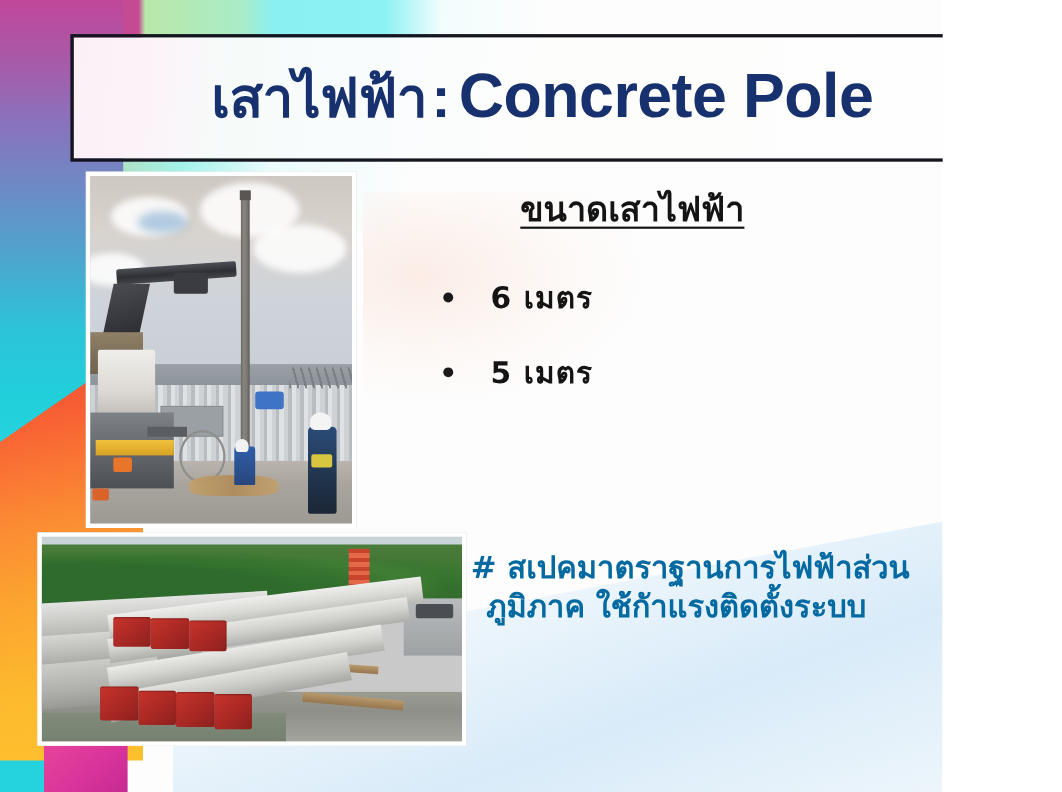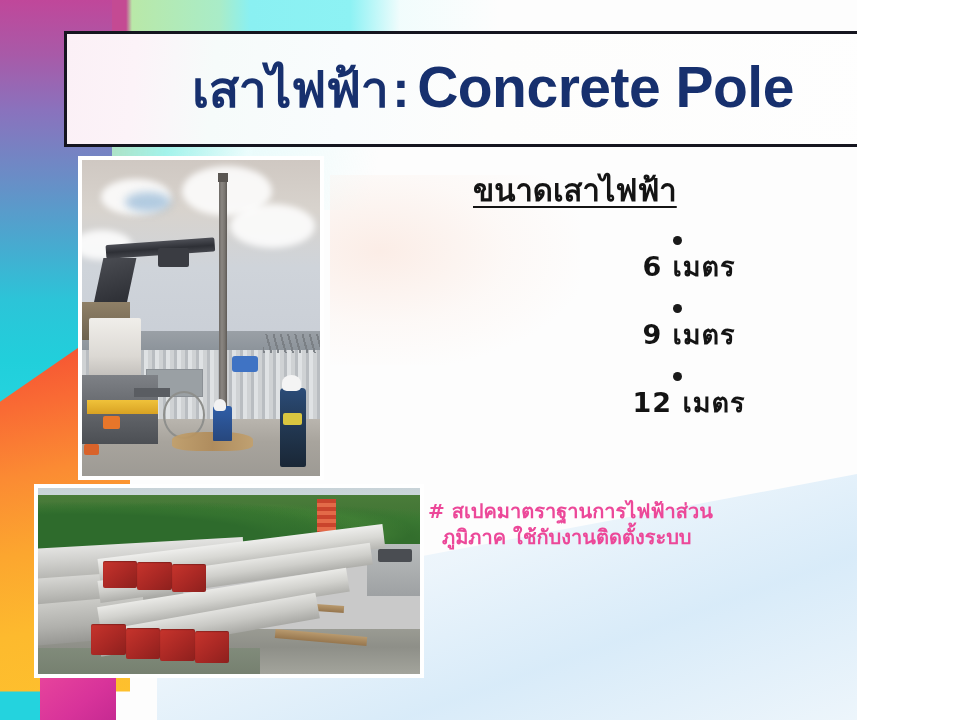--- a/index.html
+++ b/index.html
@@ -237,35 +237,35 @@
   .content{position:absolute;left:392px;top:160px;width:560px;}
   .sub-head{
     position:absolute;left:81px;top:5px;
     font-family:"DejaVu Sans",sans-serif;
     font-size:31px;font-weight:bold;color:#141414;
     text-decoration:underline;text-underline-offset:5px;
     text-decoration-thickness:2px;
     white-space:nowrap;
   }
   .bullets{position:absolute;left:0;top:76px;width:100%;}
-  .bullet-row{display:flex;align-items:center;height:68px;flex-direction:column;}
+  .bullet-row{display:flex;align-items:center;height:68px;}
   .bullet-dot{
     width:9px;height:9px;border-radius:50%;background:#1a1a1a;
     margin-left:11px;flex:0 0 auto;
   }
   .bullet-text{
     margin-left:34px;
     font-family:"DejaVu Sans",sans-serif;
     font-size:27px;font-weight:bold;color:#141414;
     white-space:nowrap;letter-spacing:1px;
   }
   .note{
     position:absolute;left:36px;top:338px;width:520px;
     font-family:"DejaVu Sans",sans-serif;
-    font-size:20px;font-weight:bold;color:#ec4899;
+    font-size:28px;font-weight:bold;color:#0369a1;
     line-height:1.30;
   }
   .note-line{white-space:nowrap;display:block;}
   .note-line.l2{padding-left:14px;}
 </style>
 </head>
 <body>
 
 <div id="slide">
 
@@ -350,28 +350,24 @@
 
     <div class="sub-head">ขนาดเสาไฟฟ้า</div>
 
     <div class="bullets">
       <div class="bullet-row">
         <span class="bullet-dot"></span>
         <span class="bullet-text">6  เมตร</span>
       </div>
       <div class="bullet-row">
         <span class="bullet-dot"></span>
-        <span class="bullet-text">9  เมตร</span>
-      </div>
-      <div class="bullet-row">
-        <span class="bullet-dot"></span>
-        <span class="bullet-text">12  เมตร</span>
+        <span class="bullet-text">5  เมตร</span>
       </div>
     </div>
 
     <div class="note">
       <span class="note-line"># สเปคมาตราฐานการไฟฟ้าส่วน</span>
-      <span class="note-line l2">ภูมิภาค ใช้กับงานติดตั้งระบบ</span>
+      <span class="note-line l2">ภูมิภาค ใช้กัาแรงติดตั้งระบบ</span>
     </div>
 
   </div>
 
 </div>
 
 </body></html>

